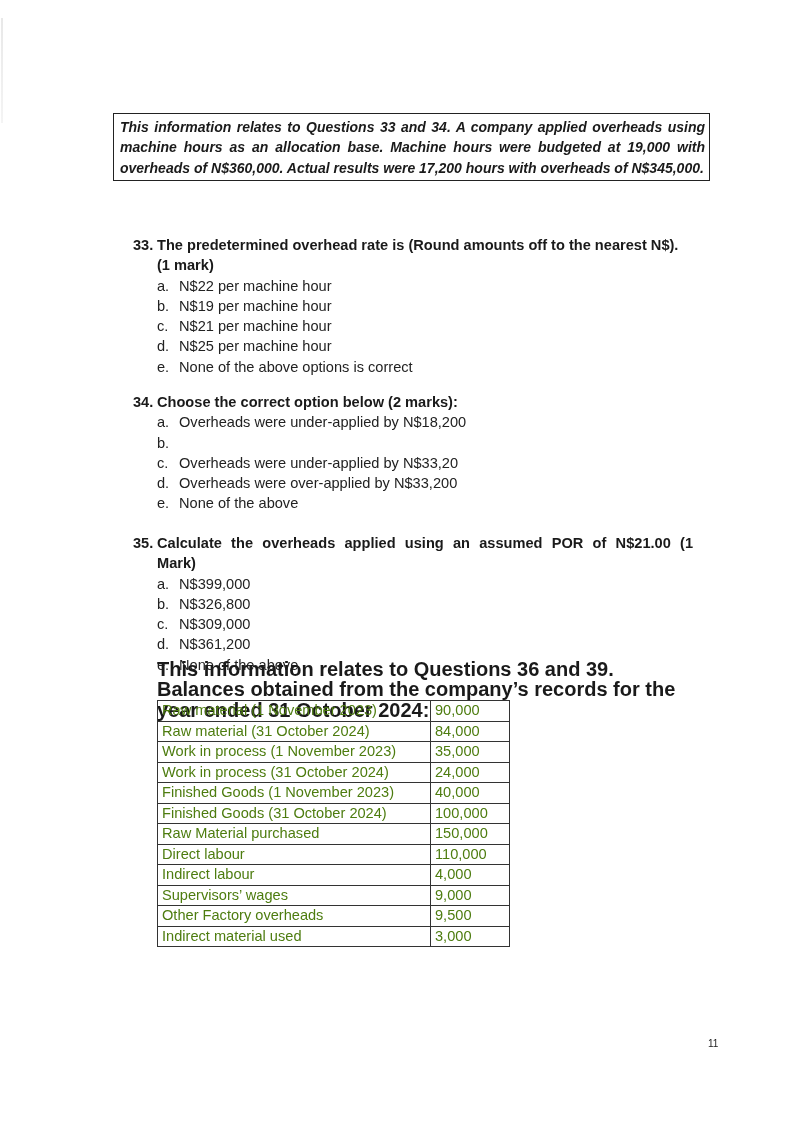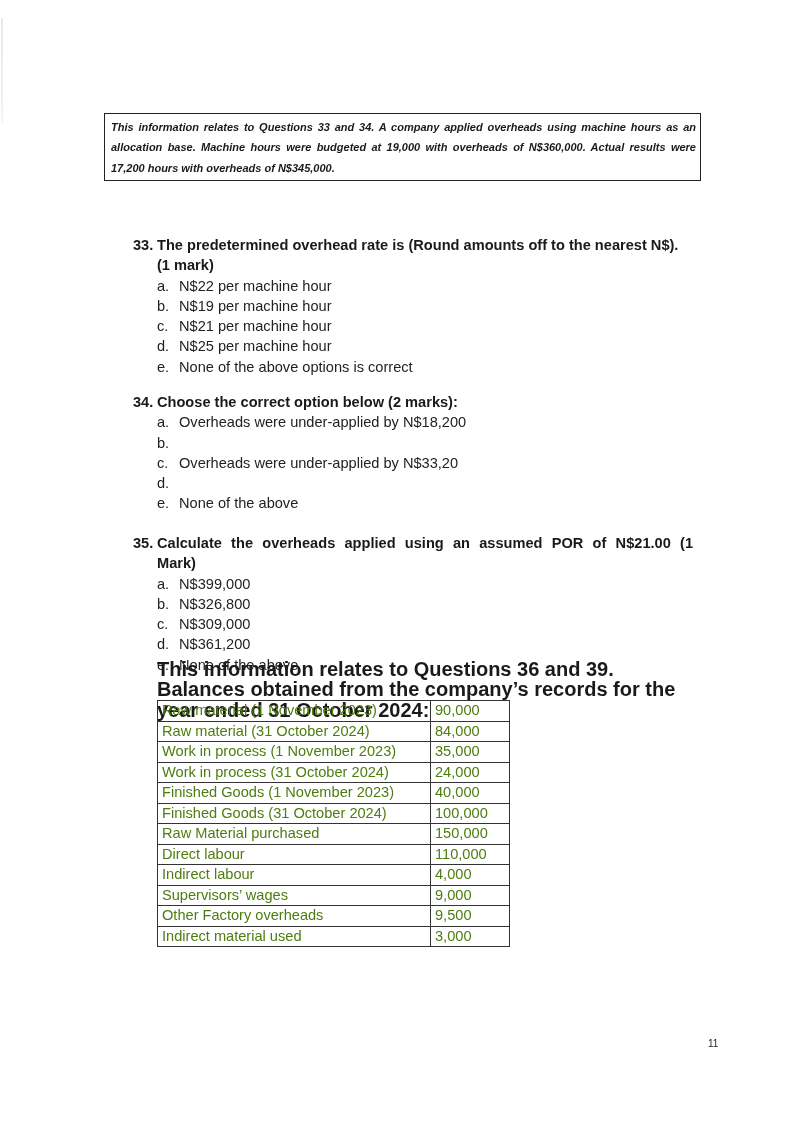--- a/index.html
+++ b/index.html
@@ -5,23 +5,23 @@
   html, body { margin: 0; padding: 0; background: #ffffff; }
   body {
     width: 794px; height: 1122px; position: relative; overflow: hidden;
     font-family: "Liberation Sans", sans-serif; color: #1a1a1a;
   }
   .scan-edge {
     position: absolute; left: 1px; top: 18px; width: 2px; height: 105px;
     background: linear-gradient(#e8e8e8, #f4f4f4);
   }
   .info-box {
-    position: absolute; left: 104px; top: 113px; width: 585px;
+    position: absolute; left: 113px; top: 113px; width: 585px;
     border: 1.3px solid #222; padding: 3px 4px 2px 6px;
-    font-size: 11px; font-weight: bold; font-style: italic;
+    font-size: 14px; font-weight: bold; font-style: italic;
     line-height: 20.3px; text-align: justify;
   }
   .question {
     position: absolute; left: 133px; width: 560px; margin-top: 36px;
   }
   .q-head {
     display: flex; font-size: 14.6px; font-weight: bold; line-height: 20.3px;
   }
   .q-num { width: 24px; flex: none; }
   .q-text { flex: 1; }
@@ -98,20 +98,21 @@
       </li>
     <li class="option">
         <span class="opt-letter">b.</span>
       </li>
     <li class="option">
         <span class="opt-letter">c.</span>
         <span>Overheads were under-applied by N$33,20</span>
       </li>
     <li class="option">
         <span class="opt-letter">d.</span>
+        <span>Overheads were over-applied by N$33,200</span>
       </li>
     <li class="option">
         <span class="opt-letter">e.</span>
         <span>None of the above</span>
       </li>
   </ul>
 </div>
 
 <div class="question" style="top:497px;">
   <div class="q-head">

